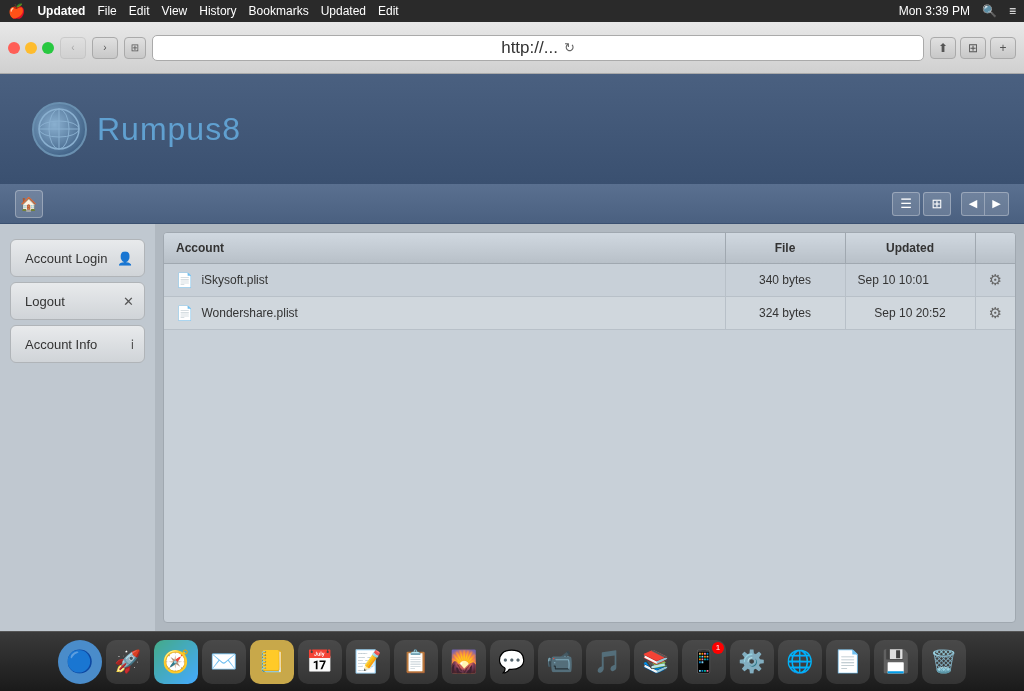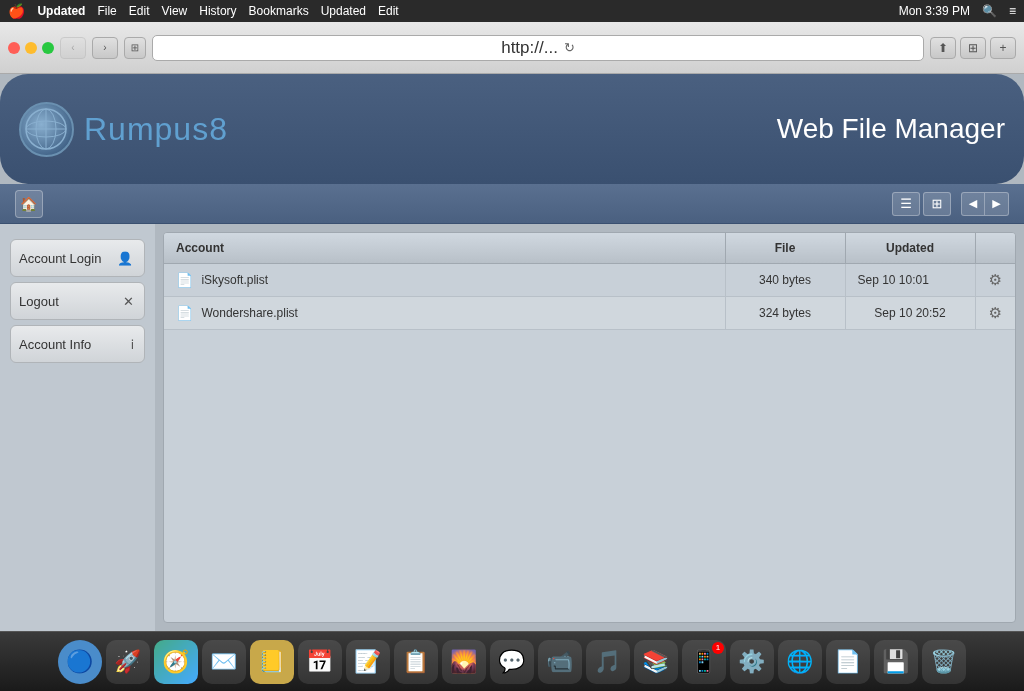--- a/index.html
+++ b/index.html
@@ -64,23 +64,22 @@
       width: 1024px;
       background: #b0b8c0;
     }
 
     
     .web-header {
       background: linear-gradient(to bottom, #4a6080, #3a5070);
       height: 110px;
       display: flex;
       align-items: center;
-      padding: 0 19px;
+      padding: 0 32px;
       justify-content: space-between;
-      border-radius: 28px;
     }
     .logo-area { display: flex; align-items: center; gap: 10px; }
     .logo-globe {
       width: 55px; height: 55px; border-radius: 50%;
       background: radial-gradient(circle at 40% 40%, #8ab0d0, #2a4a70);
       border: 2px solid #6a90b0;
       display: flex; align-items: center; justify-content: center;
       font-size: 22px; color: #cde;
       position: relative; overflow: hidden;
     }
@@ -139,21 +138,21 @@
       gap: 5px;
     }
     .sidebar-btn {
       height: 38px;
       background: linear-gradient(to bottom, #e8eaec, #d0d4d8);
       border: 1px solid #b0b4b8;
       border-radius: 6px;
       display: flex;
       align-items: center;
       justify-content: space-between;
-      padding: 0 10px 0 8px;
+      padding: 0 10px 0 14px;
       cursor: pointer;
       font-size: 13px;
       color: #333;
     }
     .sidebar-btn-icon { font-size: 13px; color: #555; }
 
     
     .file-panel {
       flex: 1;
       background: #c8d0d8;
@@ -268,21 +267,20 @@
           <ellipse cx="22" cy="22" rx="10" ry="20" fill="none" stroke="#8ab0d0" stroke-width="1"></ellipse>
           <ellipse cx="22" cy="22" rx="20" ry="8" fill="none" stroke="#8ab0d0" stroke-width="1"></ellipse>
           <line x1="2" y1="22" x2="42" y2="22" stroke="#8ab0d0" stroke-width="1"></line>
           <line x1="22" y1="2" x2="22" y2="42" stroke="#8ab0d0" stroke-width="1"></line>
         </svg>
       </div>
       <div class="logo-text">
         <span>Rumpus</span><span style="color:#60a0d0;">8</span>
       </div>
     </div>
-    <div class="web-title">Web File Manager</div>
   </div>
 
   <div class="web-navbar">
     <div class="home-btn">🏠</div>
     <div class="nav-spacer"></div>
     <div class="view-btns">
       <div class="view-btn">☰</div>
       <div class="view-btn">⊞</div>
     </div>
     <div class="nav-arrows">

